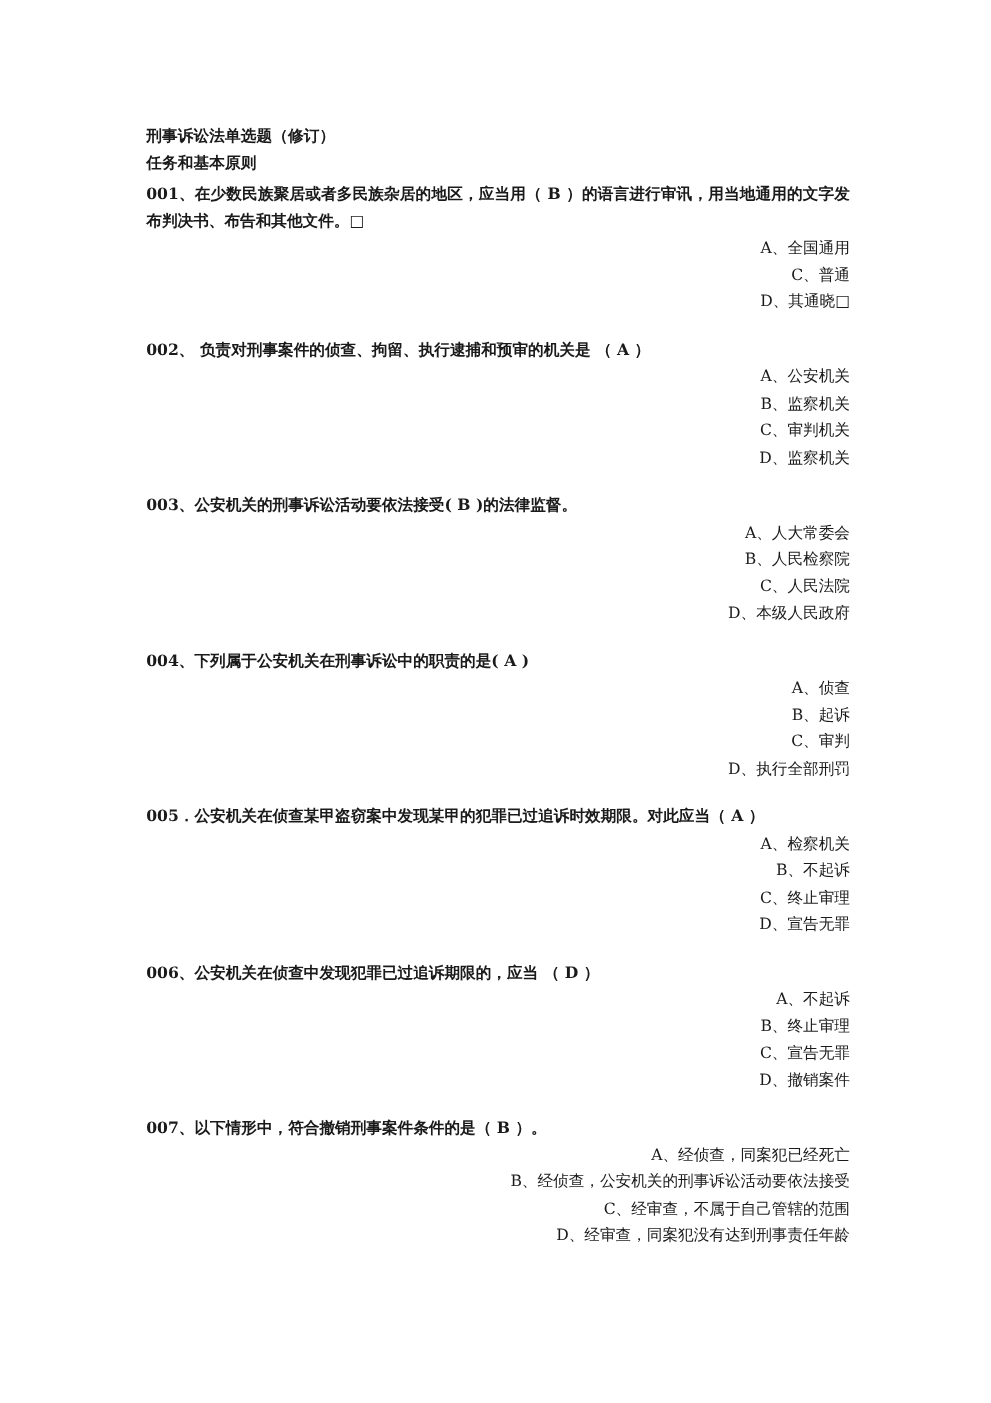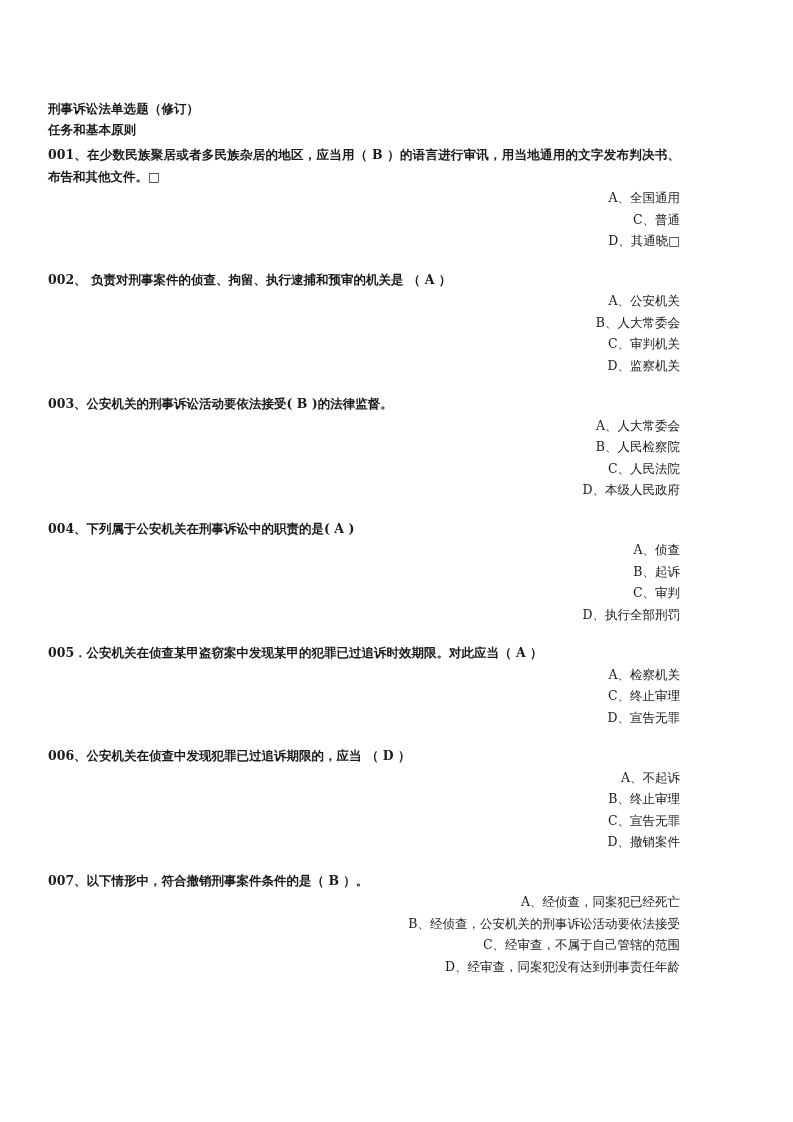--- a/index.html
+++ b/index.html
@@ -11,21 +11,21 @@
     width: 793px;
     height: 1122px;
     font-family: "DejaVu Serif", "Liberation Serif", serif;
     color: #1a1a1a;
     -webkit-font-smoothing: antialiased;
   }
   .page {
     box-sizing: border-box;
     width: 793px;
     height: 1122px;
-    padding: 98px 113px 0 48px;
+    padding: 98px 113px 0 117px;
     position: relative;
   }
   .doc-title,
   .doc-subtitle {
     font-weight: bold;
     font-size: 12.5px;
     line-height: 21px;
     letter-spacing: 0.1px;
   }
   .question-block {
@@ -69,21 +69,21 @@
         <ul class="q-options">
           <li class="q-option">A、全国通用</li>
           <li class="q-option">C、普通</li>
           <li class="q-option">D、其通晓□</li>
         </ul>
       </div>
       <div class="question-block">
         <p class="q-stem">002、 负责对刑事案件的侦查、拘留、执行逮捕和预审的机关是 （ A ）</p>
         <ul class="q-options">
           <li class="q-option">A、公安机关</li>
-          <li class="q-option">B、人大常委会</li>
+          <li class="q-option">B、监察机关</li>
           <li class="q-option">C、审判机关</li>
           <li class="q-option">D、监察机关</li>
         </ul>
       </div>
       <div class="question-block">
         <p class="q-stem">003、公安机关的刑事诉讼活动要依法接受( B )的法律监督。</p>
         <ul class="q-options">
           <li class="q-option">A、人大常委会</li>
           <li class="q-option">B、人民检察院</li>
           <li class="q-option">C、人民法院</li>
@@ -96,20 +96,21 @@
           <li class="q-option">A、侦查</li>
           <li class="q-option">B、起诉</li>
           <li class="q-option">C、审判</li>
           <li class="q-option">D、执行全部刑罚</li>
         </ul>
       </div>
       <div class="question-block">
         <p class="q-stem">005．公安机关在侦查某甲盗窃案中发现某甲的犯罪已过追诉时效期限。对此应当（ A ）</p>
         <ul class="q-options">
           <li class="q-option">A、检察机关</li>
+          <li class="q-option">B、不起诉</li>
           <li class="q-option">C、终止审理</li>
           <li class="q-option">D、宣告无罪</li>
         </ul>
       </div>
       <div class="question-block">
         <p class="q-stem">006、公安机关在侦查中发现犯罪已过追诉期限的，应当 （ D ）</p>
         <ul class="q-options">
           <li class="q-option">A、不起诉</li>
           <li class="q-option">B、终止审理</li>
           <li class="q-option">C、宣告无罪</li>

